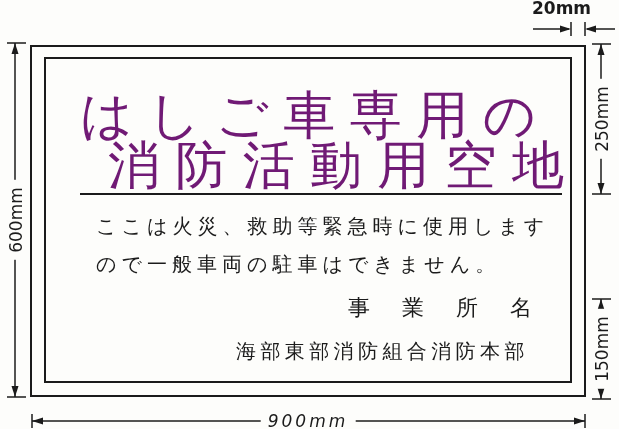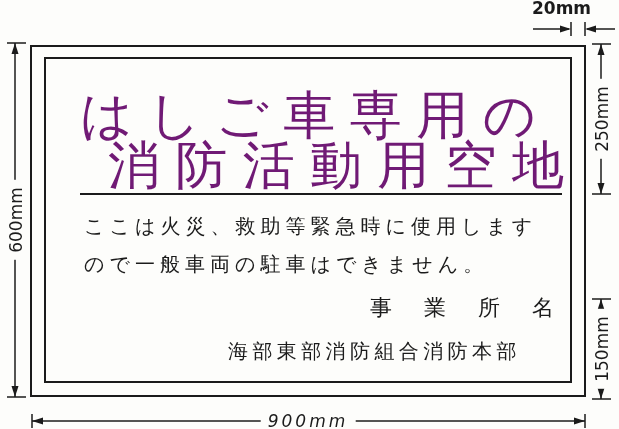--- a/index.html
+++ b/index.html
@@ -35,34 +35,34 @@
     letter-spacing:0;
     color:#701a75;
   }
   .title-line.l1{top:92px;}
   .title-line.l2{top:142px;margin-left:28px;}
   .title-rule{
     position:absolute;left:80px;top:193px;width:482px;height:2px;
     background:#1b1b1b;
   }
   .body-line{
-    position:absolute;left:84px;
+    position:absolute;left:96px;
     font-size:20px;line-height:24px;letter-spacing:5px;
     white-space:nowrap;color:#1b1b1b;
   }
   .body-line.b1{top:214px;}
   .body-line.b2{top:252px;text-align:center;}
   .owner-label{
-    position:absolute;left:370px;top:295px;width:184px;
+    position:absolute;left:348px;top:295px;width:184px;
     font-size:22px;line-height:26px;
     text-align:justify;text-align-last:justify;
     white-space:nowrap;color:#1b1b1b;
   }
   .org-line{
-    position:absolute;left:228px;top:339px;
+    position:absolute;left:236px;top:339px;
     font-size:20px;line-height:24px;letter-spacing:4.4px;
     white-space:nowrap;color:#1b1b1b;
   }
   
   .dim{position:absolute;}
   .dim svg{display:block;}
   .dim-label{
     position:absolute;left:50%;top:50%;
     transform:translate(-50%,-50%) rotate(-90deg);
     background:#fdfdfb;

